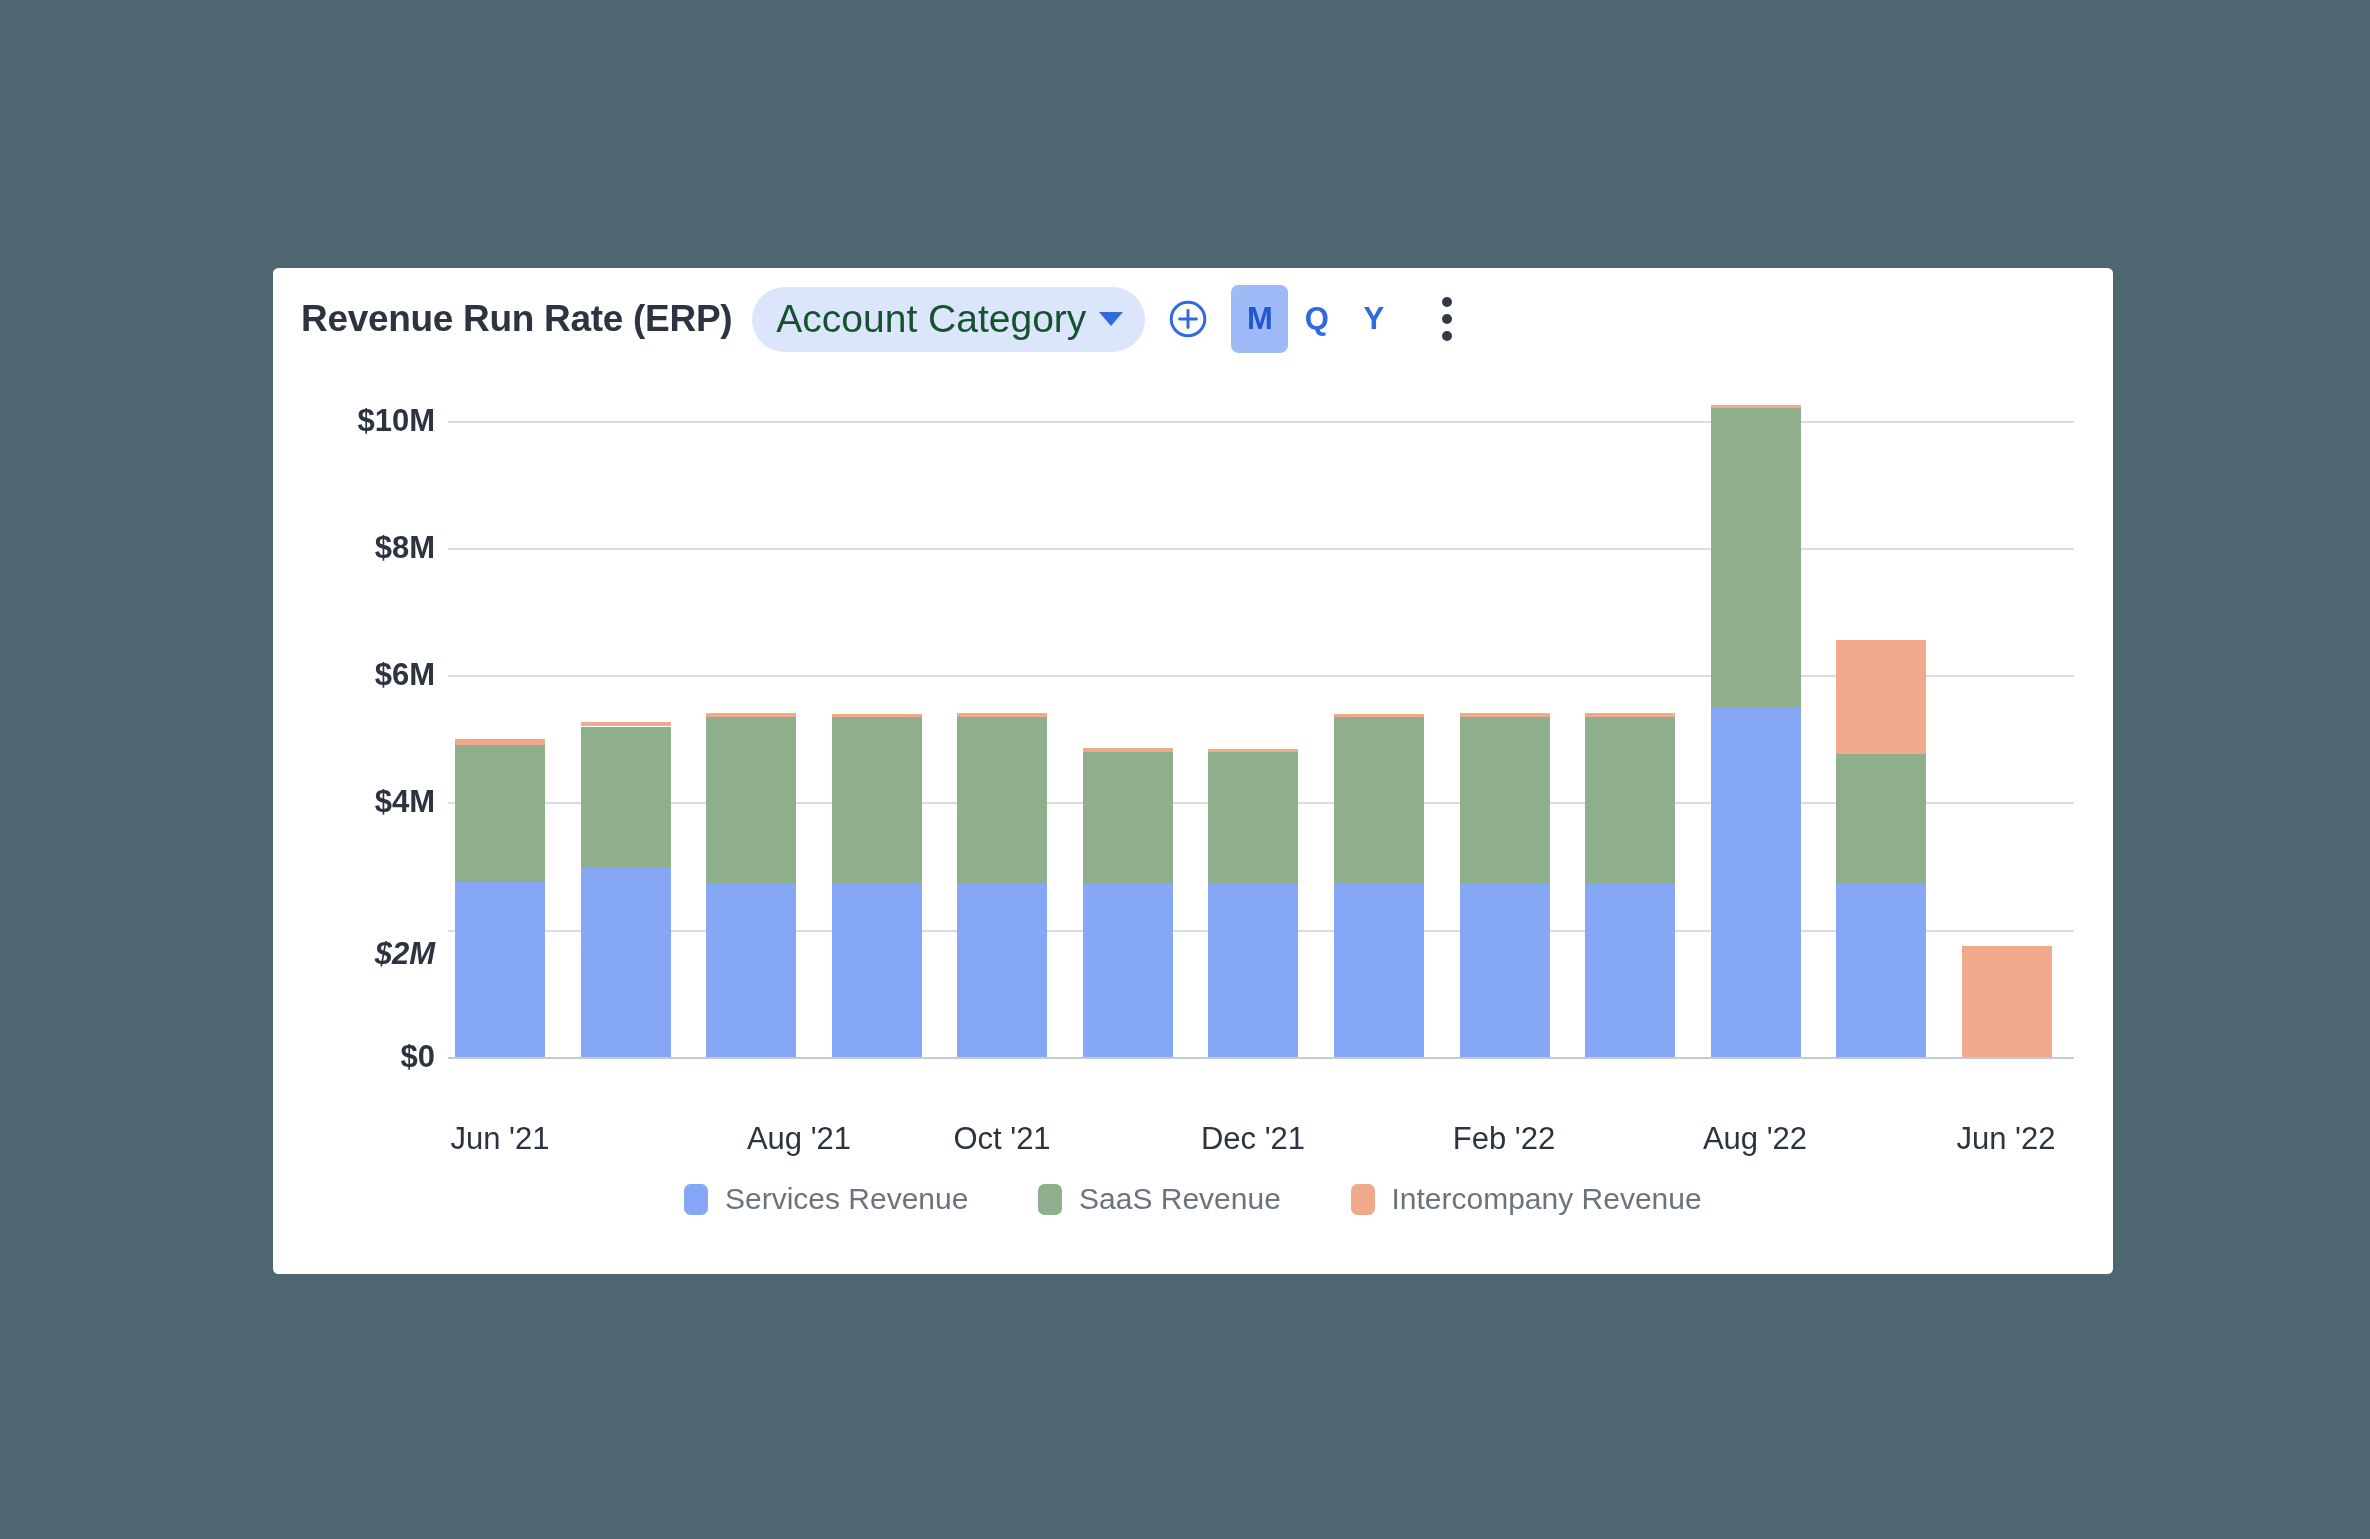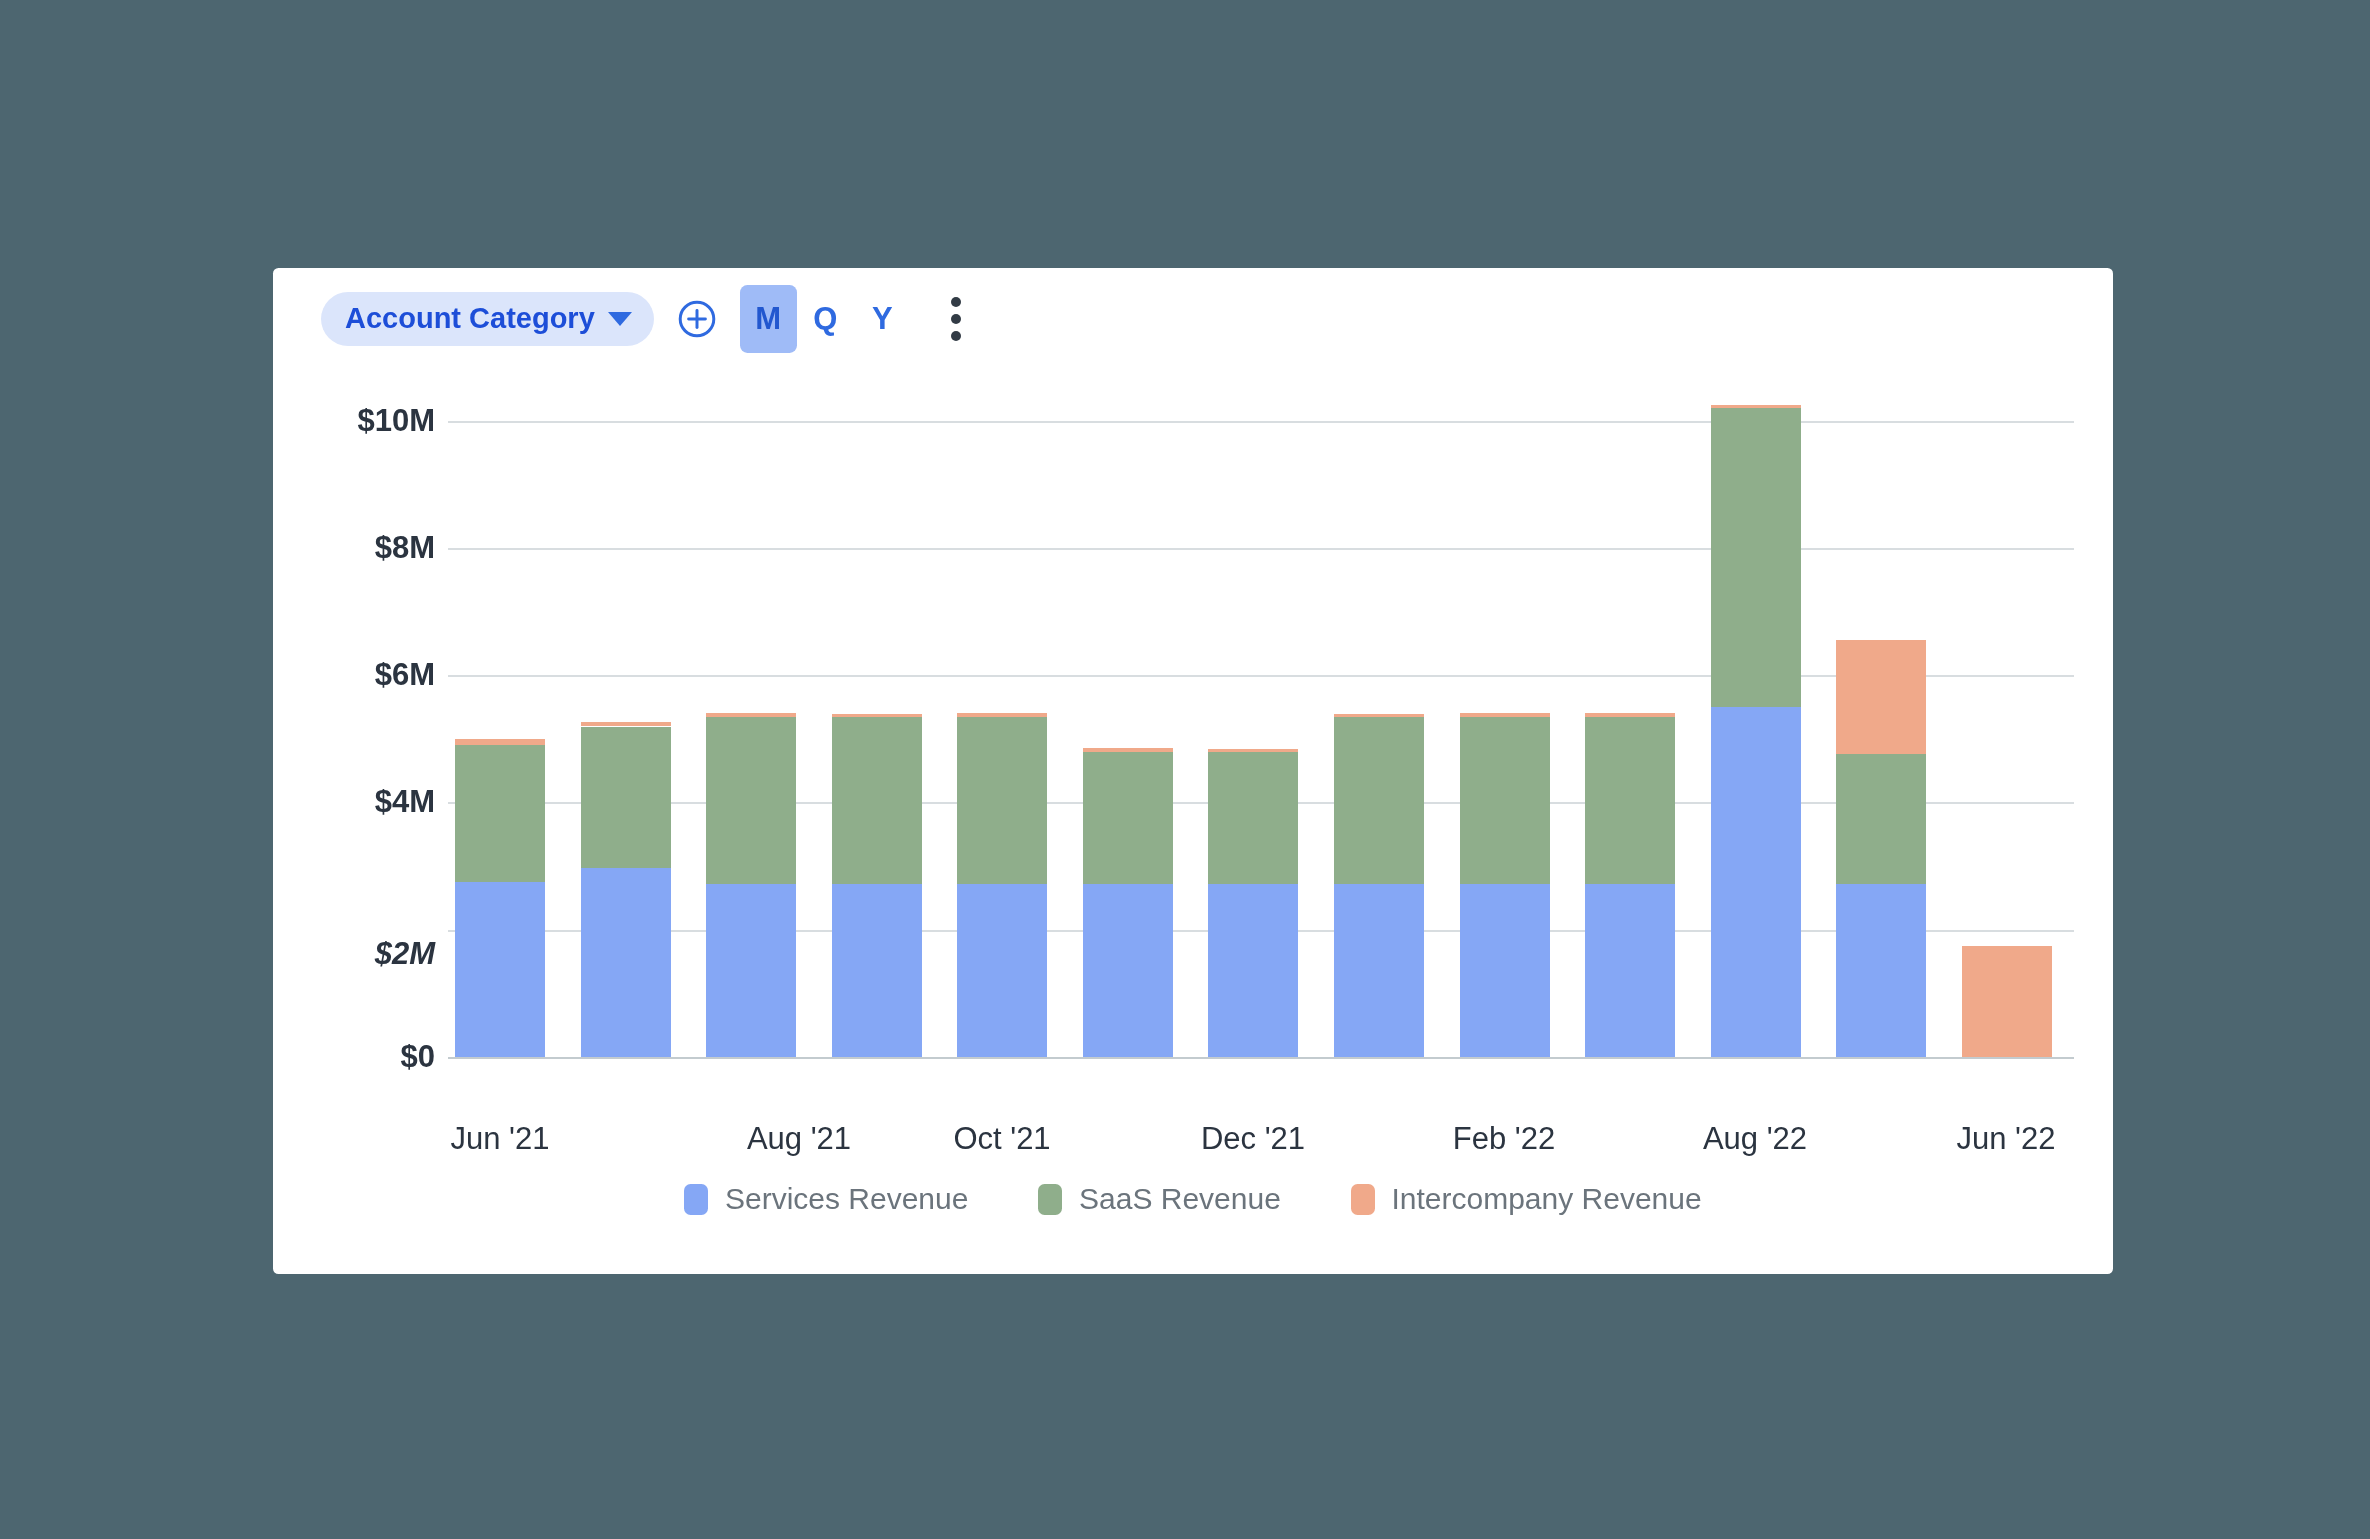--- a/index.html
+++ b/index.html
@@ -50,23 +50,23 @@
     display: inline-flex;
     align-items: center;
     gap: 13px;
     margin-left: 20px;
     padding: 10px 22px 11px 24px;
     background: #dbe5fb;
     border-radius: 37px;
     cursor: pointer;
   }
   .dim-pill-label {
-    font-size: 29px;
-    font-weight: bold;
-    color: #1d4ed8;
+    font-size: 39px;
+    font-weight: normal;
+    color: #14532d;
     white-space: nowrap;
   }
   .caret-down {
     width: 0; height: 0;
     border-left: 12px solid transparent;
     border-right: 12px solid transparent;
     border-top: 14px solid #2f6ae0;
   }
 
   .add-dim {
@@ -246,20 +246,21 @@
     white-space: nowrap;
   }
 </style>
 </head>
 <body>
 
 <div class="card">
 
   <div class="card-header">
 
+    <div class="chart-title">Revenue Run Rate (ERP)</div>
 
     <div class="dim-pill">
       <span class="dim-pill-label">Account Category</span>
       <span class="caret-down"></span>
     </div>
 
     <span class="add-dim">
       <svg width="42" height="42" viewBox="0 0 24 24" fill="none" stroke="#2f6ae0" stroke-width="1.7">
         <circle cx="12" cy="12" r="9.6"></circle>
         <line x1="12" y1="7.2" x2="12" y2="16.8" stroke-linecap="round"></line>

